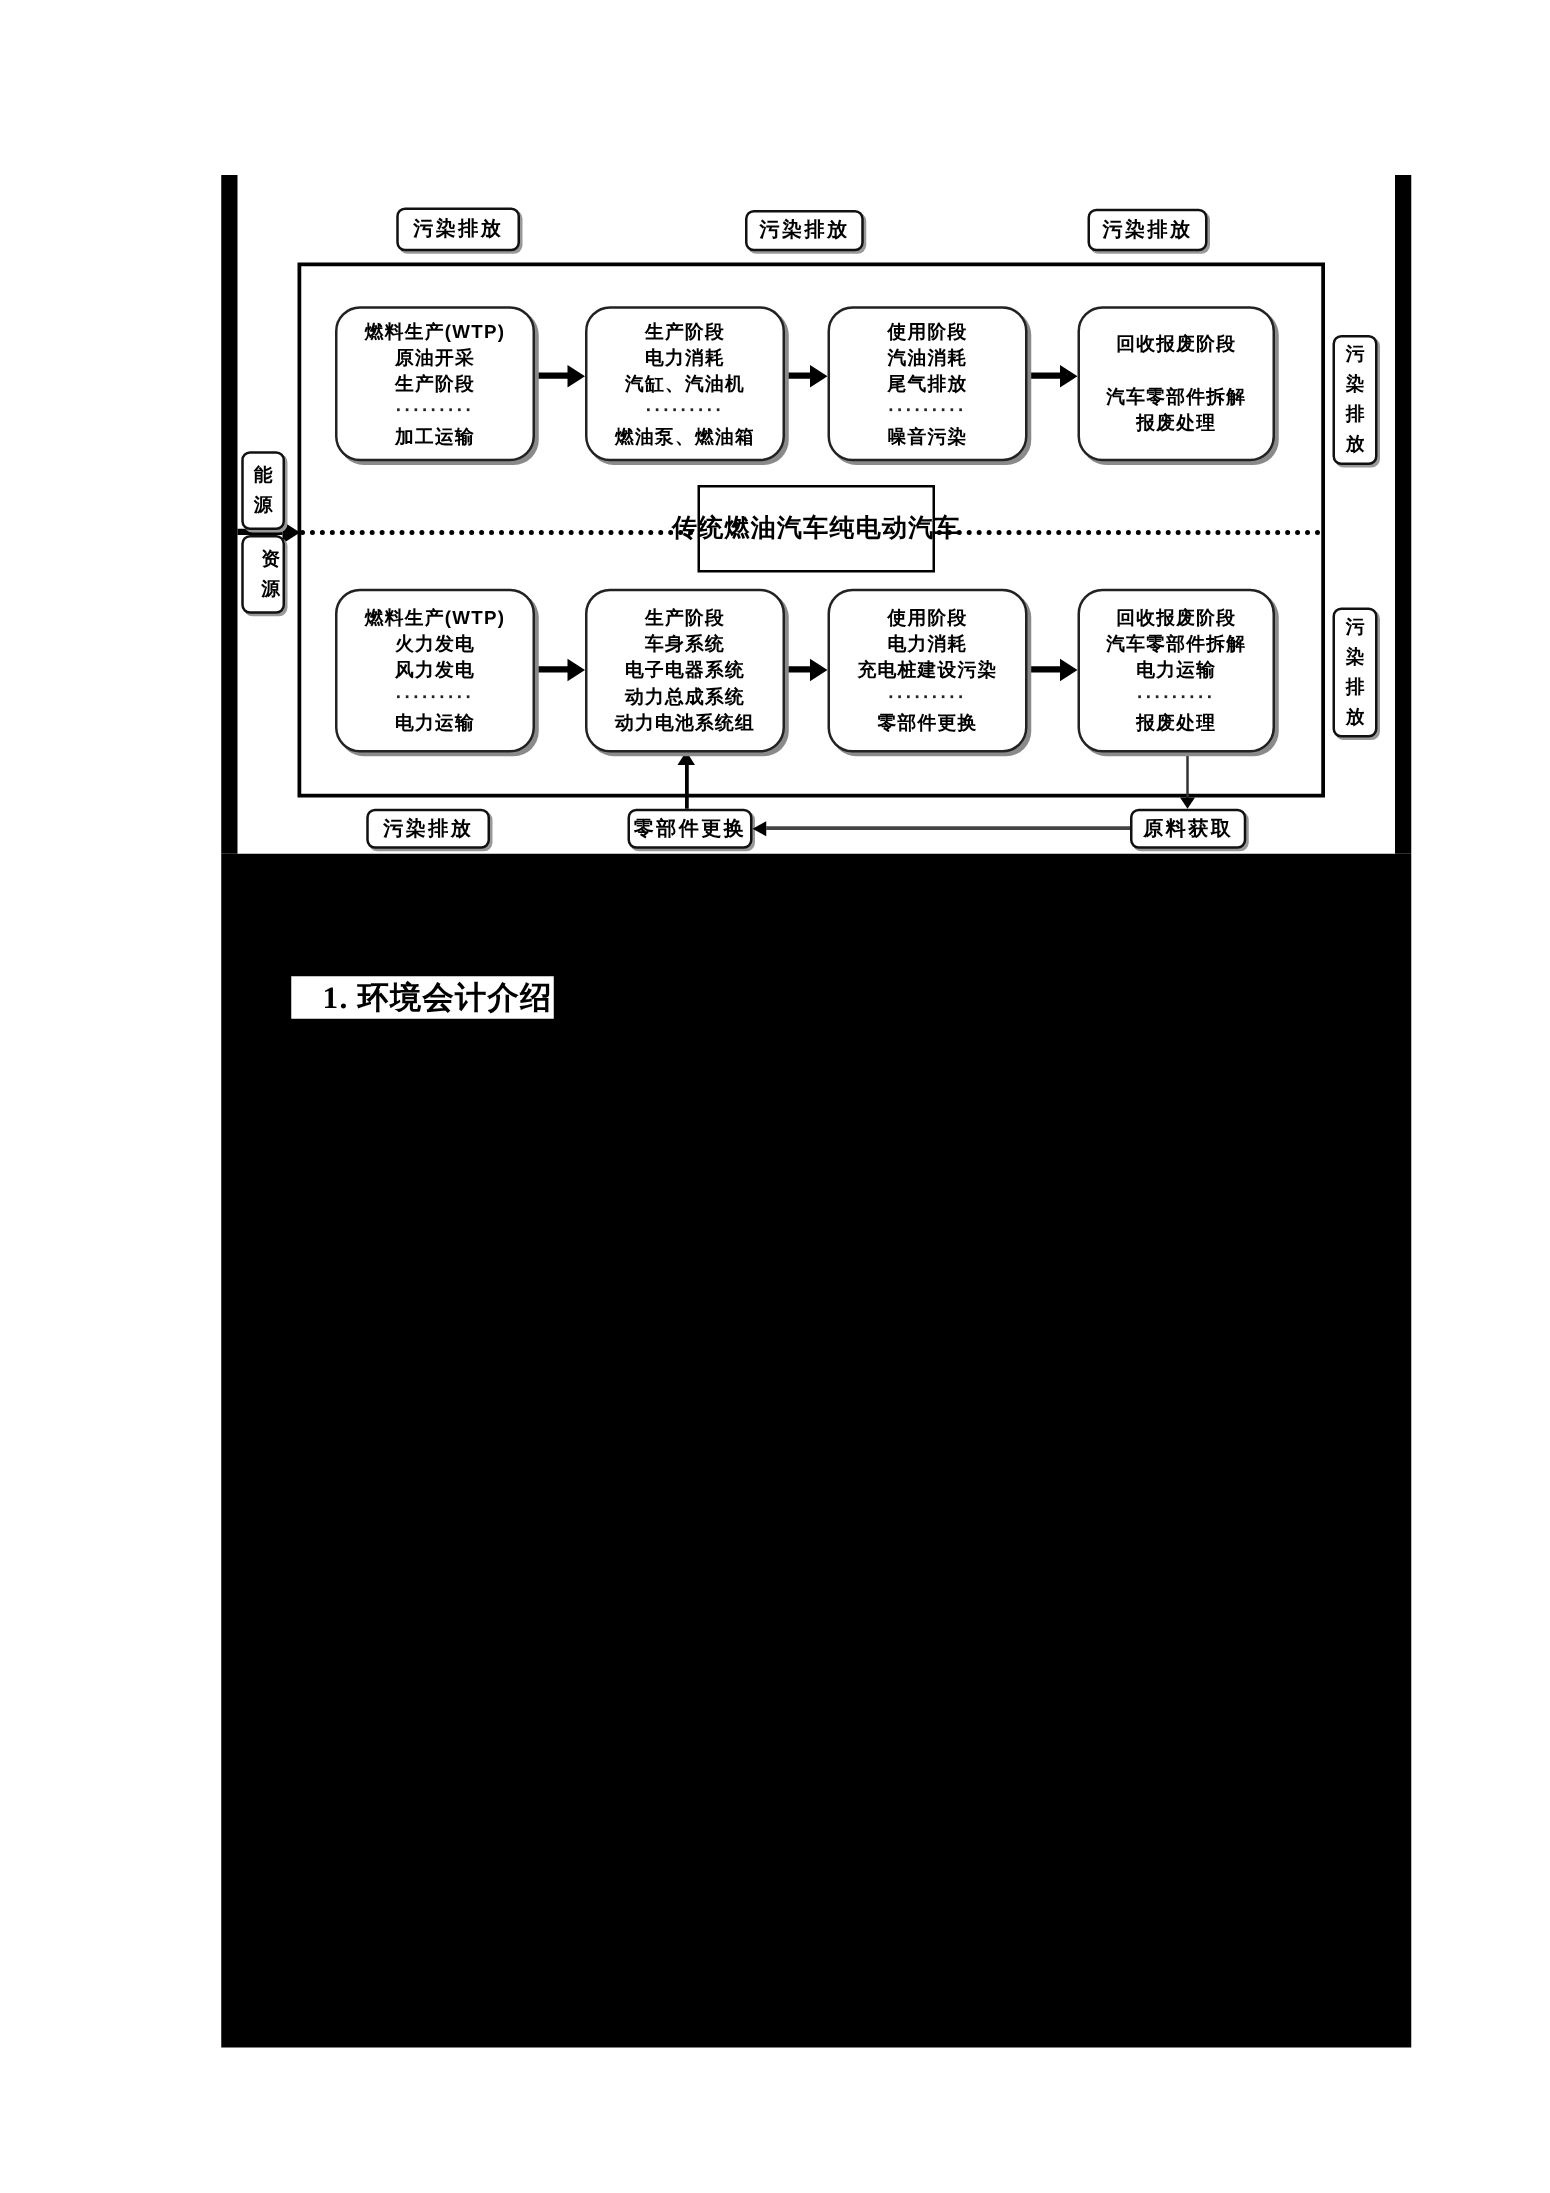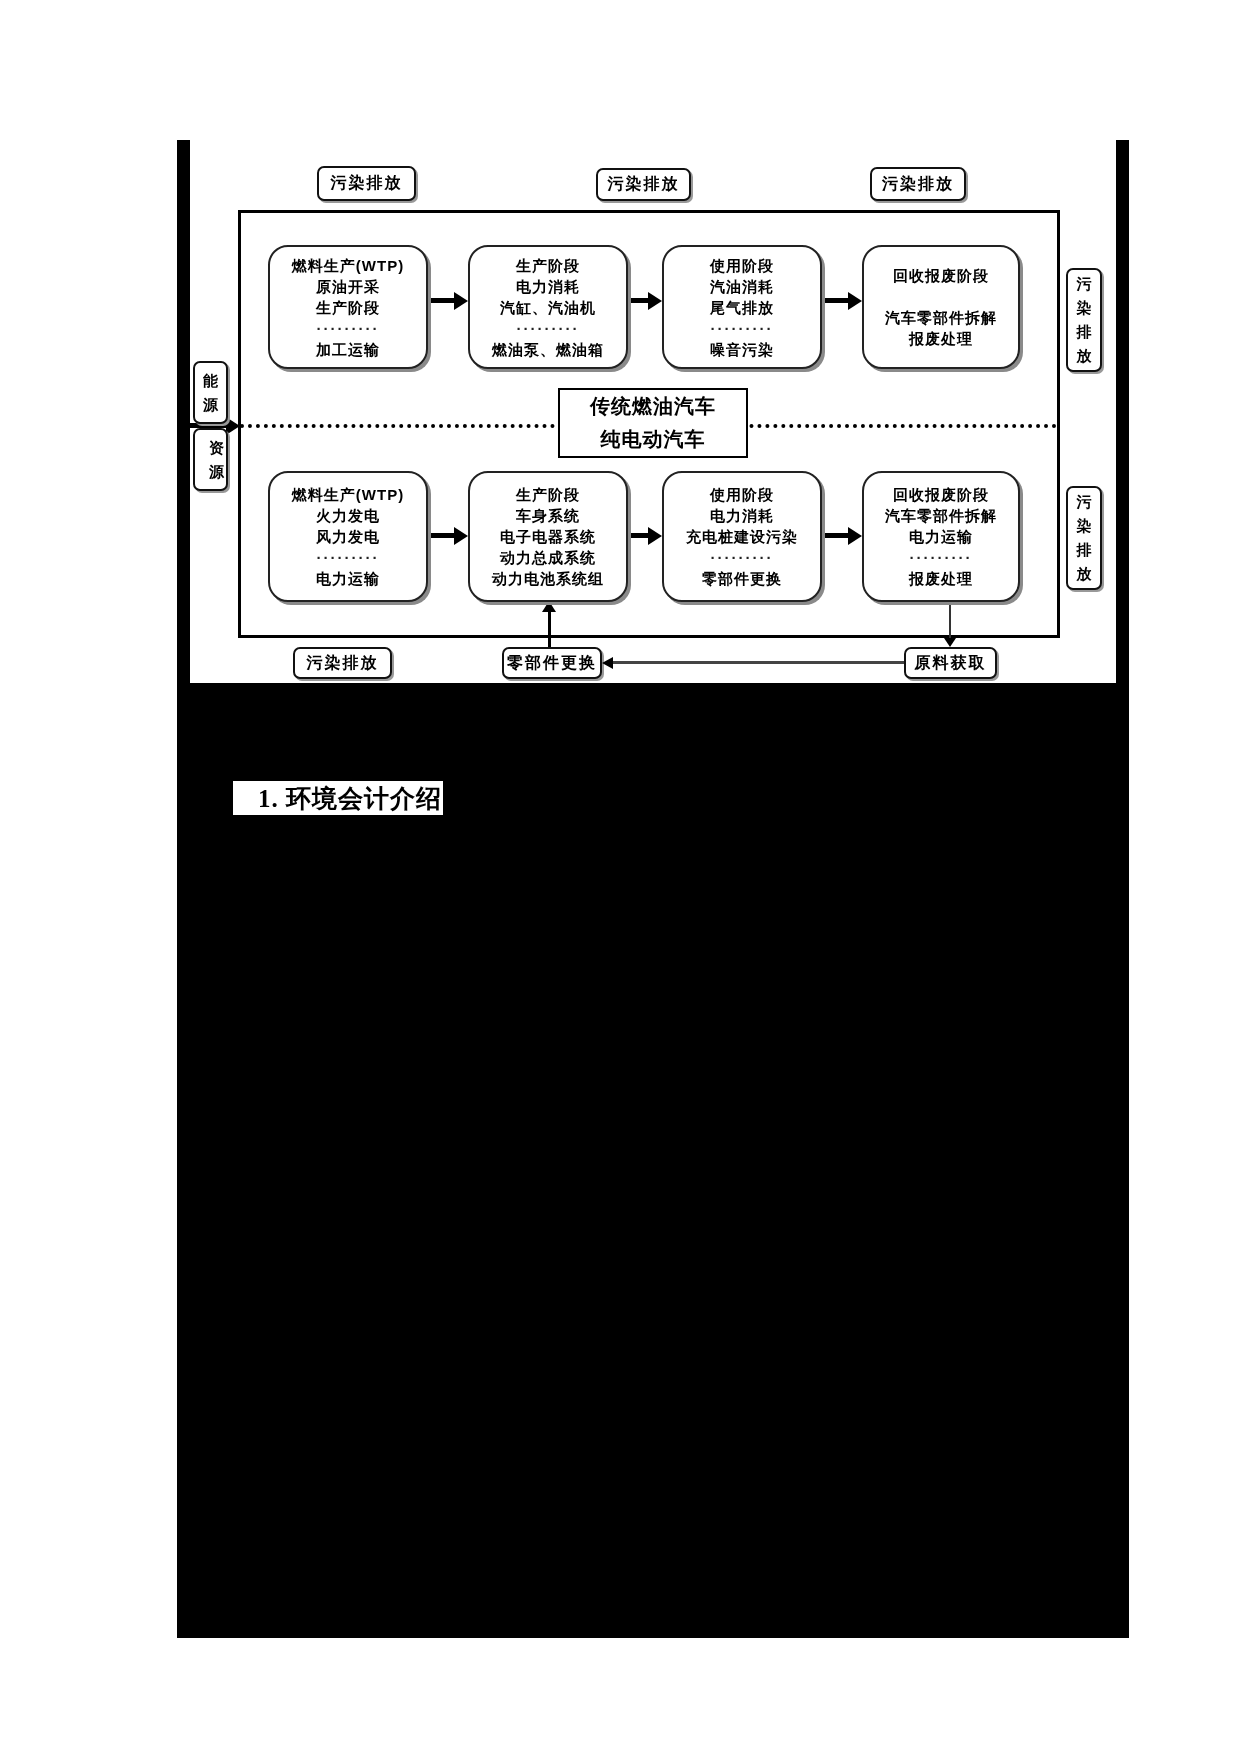--- a/index.html
+++ b/index.html
@@ -51,21 +51,21 @@
   .vlabel{
     position:absolute;background:#fff;border:2px solid #111;border-radius:7px;
     box-shadow:2px 2px 0 #999;
     display:flex;align-items:center;justify-content:center;
     font-size:15px;font-weight:bold;line-height:24px;
     text-align:center;box-sizing:border-box;z-index:4;
   }
   .vlabel span{display:block;width:16px;word-break:break-all;}
   .center-box{
     position:absolute;background:#fff;border:2px solid #000;
-    display:flex;flex-direction:column;align-items:center;justify-content:center;
+    display:flex;flex-direction:row;align-items:center;justify-content:center;
     z-index:3;box-sizing:border-box;
   }
   .center-box .cl{font-size:20px;font-weight:bold;line-height:33px;letter-spacing:1px;white-space:nowrap;}
   .dotted-line{
     position:absolute;border-top:4px dotted #000;height:0;z-index:2;
   }
   
   .h-shaft{position:absolute;background:#000;height:5px;z-index:2;}
   .h-head-right{position:absolute;width:0;height:0;z-index:2;
     border-top:9px solid transparent;border-bottom:9px solid transparent;border-left:14px solid #000;}

